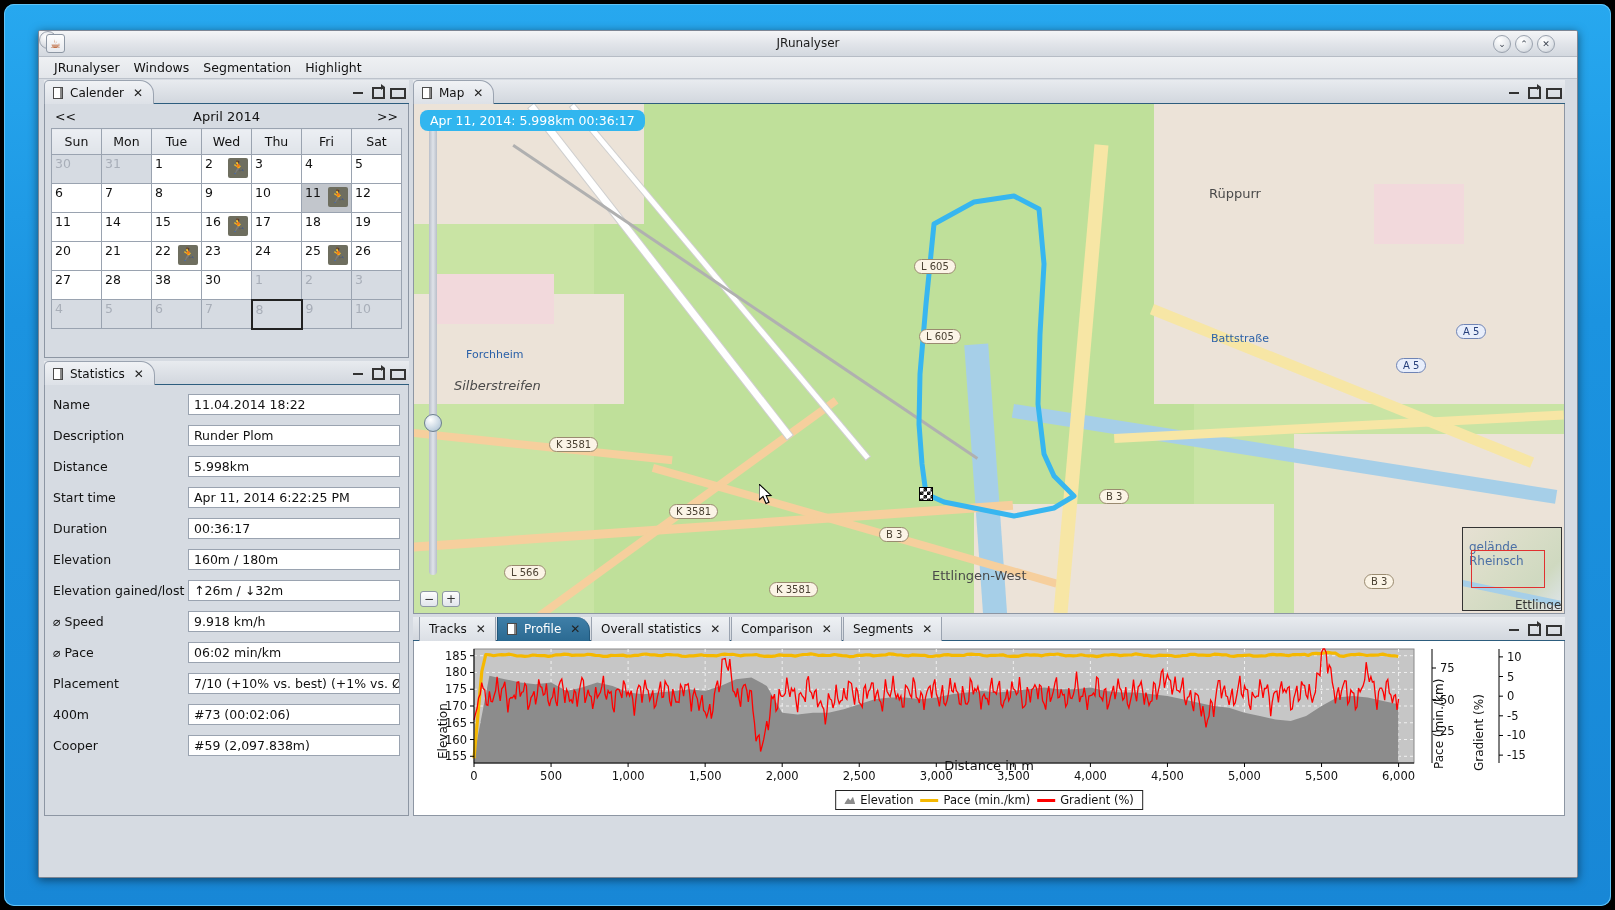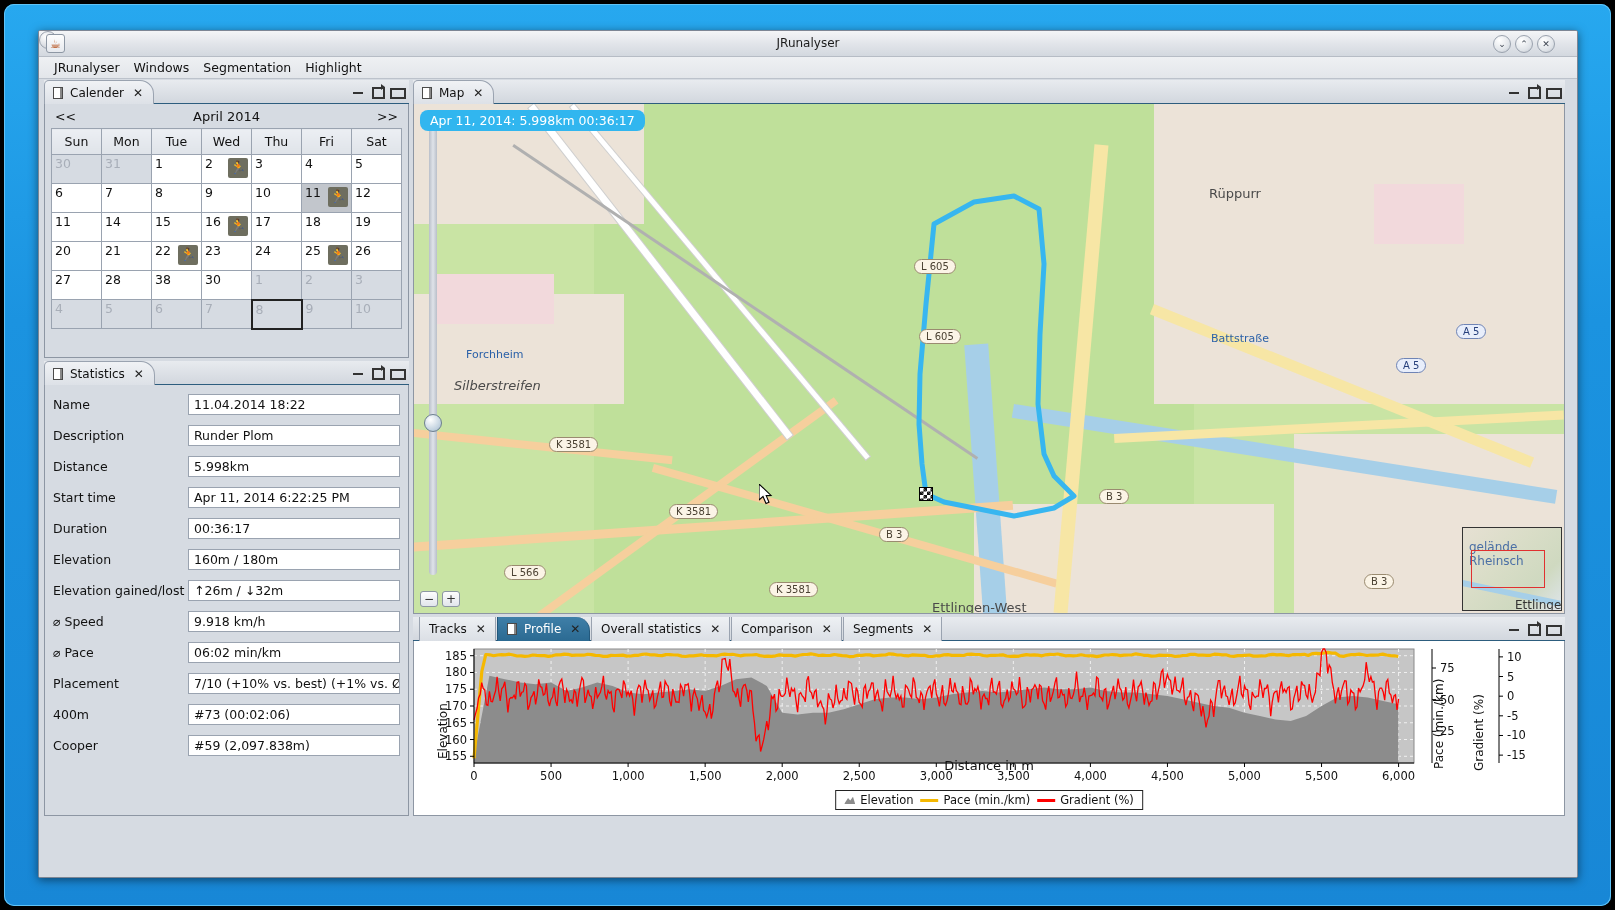--- a/index.html
+++ b/index.html
@@ -497,21 +497,21 @@
                 <div class="shield" style="left: 255px; top: 400px;">K 3581</div>
                 <div class="shield" style="left: 355px; top: 478px;">K 3581</div>
                 <div class="shield" style="left: 90px; top: 461px;">L 566</div>
                 <div class="shield" style="left: 685px; top: 385px;">B 3</div>
                 <div class="shield" style="left: 465px; top: 423px;">B 3</div>
                 <div class="shield" style="left: 950px; top: 470px;">B 3</div>
                 <div class="shield blue" style="left: 1042px; top: 220px;">A 5</div>
                 <div class="shield blue" style="left: 982px; top: 254px;">A 5</div>
                 <div class="maptxt bluetxt" style="left: 52px; top: 244px;">Forchheim</div>
                 <div class="maptxt place" style="left: 40px; top: 274px; font-style: italic;">Silberstreifen</div>
-                <div class="maptxt place" style="left: 518px; top: 496px;">Ettlingen-West</div>
+                <div class="maptxt place" style="left: 518px; top: 464px;">Ettlingen-West</div>
                 <div class="maptxt place" style="left: 795px; top: 82px;">Rüppurr</div>
                 <div class="maptxt bluetxt" style="left: 797px; top: 228px;">Battstraße</div>
               </div>
 
             <div id="mini">
               <div class="mfill" style="left:0;top:0;width:100px;height:84px;background:linear-gradient(135deg,#e6e0d3,#d9ddc7 40%,#cfd9c0 70%,#dfe6ef);"></div>
               <div class="mfill water" style="left:0;top:52px;width:100px;height:6px;transform:rotate(12deg);transform-origin:0 0;"></div>
               <div class="mtxt" style="left:6px;top:12px;">gelände Rheinsch</div>
               <div class="mrect"></div>
               <div class="mtxt" style="left:52px;top:70px;color:#333;">Ettlingen</div>

